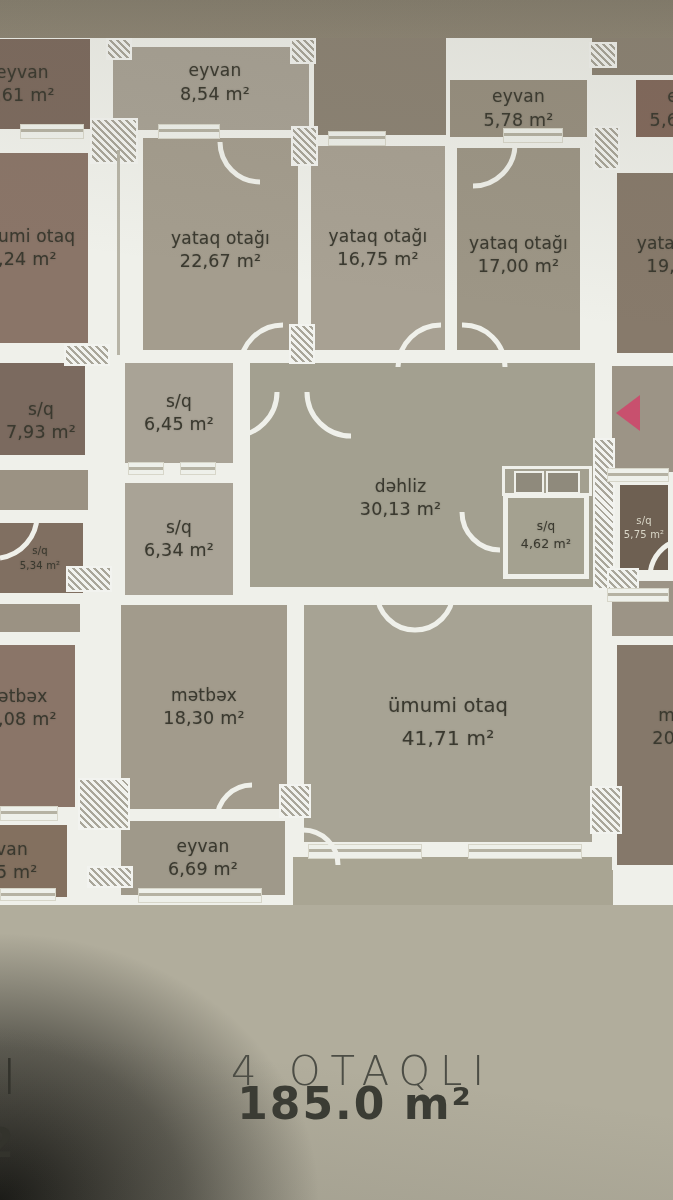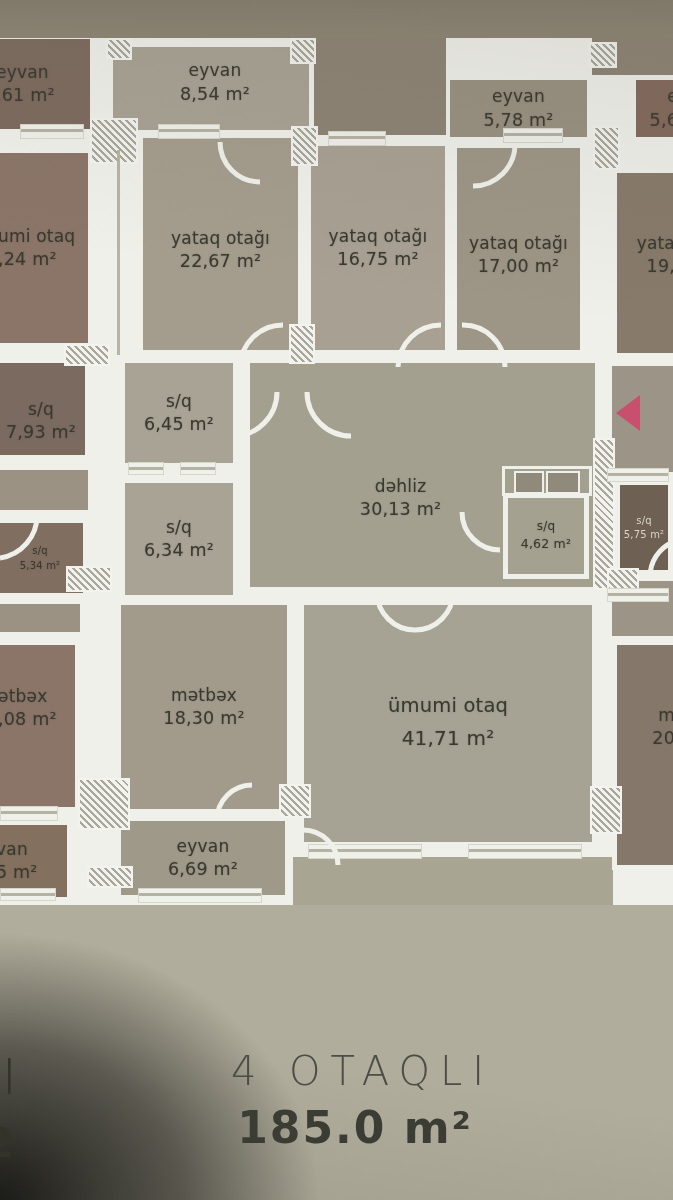--- a/index.html
+++ b/index.html
@@ -43,21 +43,21 @@
   .shadow-bl{position:absolute;left:0;top:895px;width:380px;height:305px;
     background:radial-gradient(ellipse 120% 125% at 0% 100%,
       rgba(20,20,17,.96) 0%,rgba(22,22,19,.55) 40%,rgba(22,22,19,0) 70%);}
   .light-overlay{position:absolute;left:0;top:0;width:673px;height:1200px;
     background:linear-gradient(188deg,rgba(90,84,70,.12),rgba(0,0,0,0) 26%,
       rgba(0,0,0,0) 86%,rgba(40,40,34,.10) 100%);pointer-events:none;}
   
   .footer-title{position:absolute;left:0;top:1048px;width:100%;box-sizing:border-box;
     padding-left:52px;text-align:center;font-size:40px;font-weight:200;
     letter-spacing:10px;color:#4c4d45;}
-  .footer-area{position:absolute;left:0;top:1102px;width:100%;box-sizing:border-box;
+  .footer-area{position:absolute;left:0;top:1078px;width:100%;box-sizing:border-box;
     padding-left:37px;text-align:center;font-size:44px;font-weight:bold;
     letter-spacing:2px;color:#3b3c34;}
   .frag1{position:absolute;left:2px;top:1048px;font-size:50px;font-weight:200;color:#33332c;}
   .frag2{position:absolute;left:-14px;top:1120px;font-size:40px;font-weight:bold;color:#33332c;}
   svg.arcs{position:absolute;left:0;top:0;}
 </style>
 </head>
 <body>
 
 <div id="stage">

